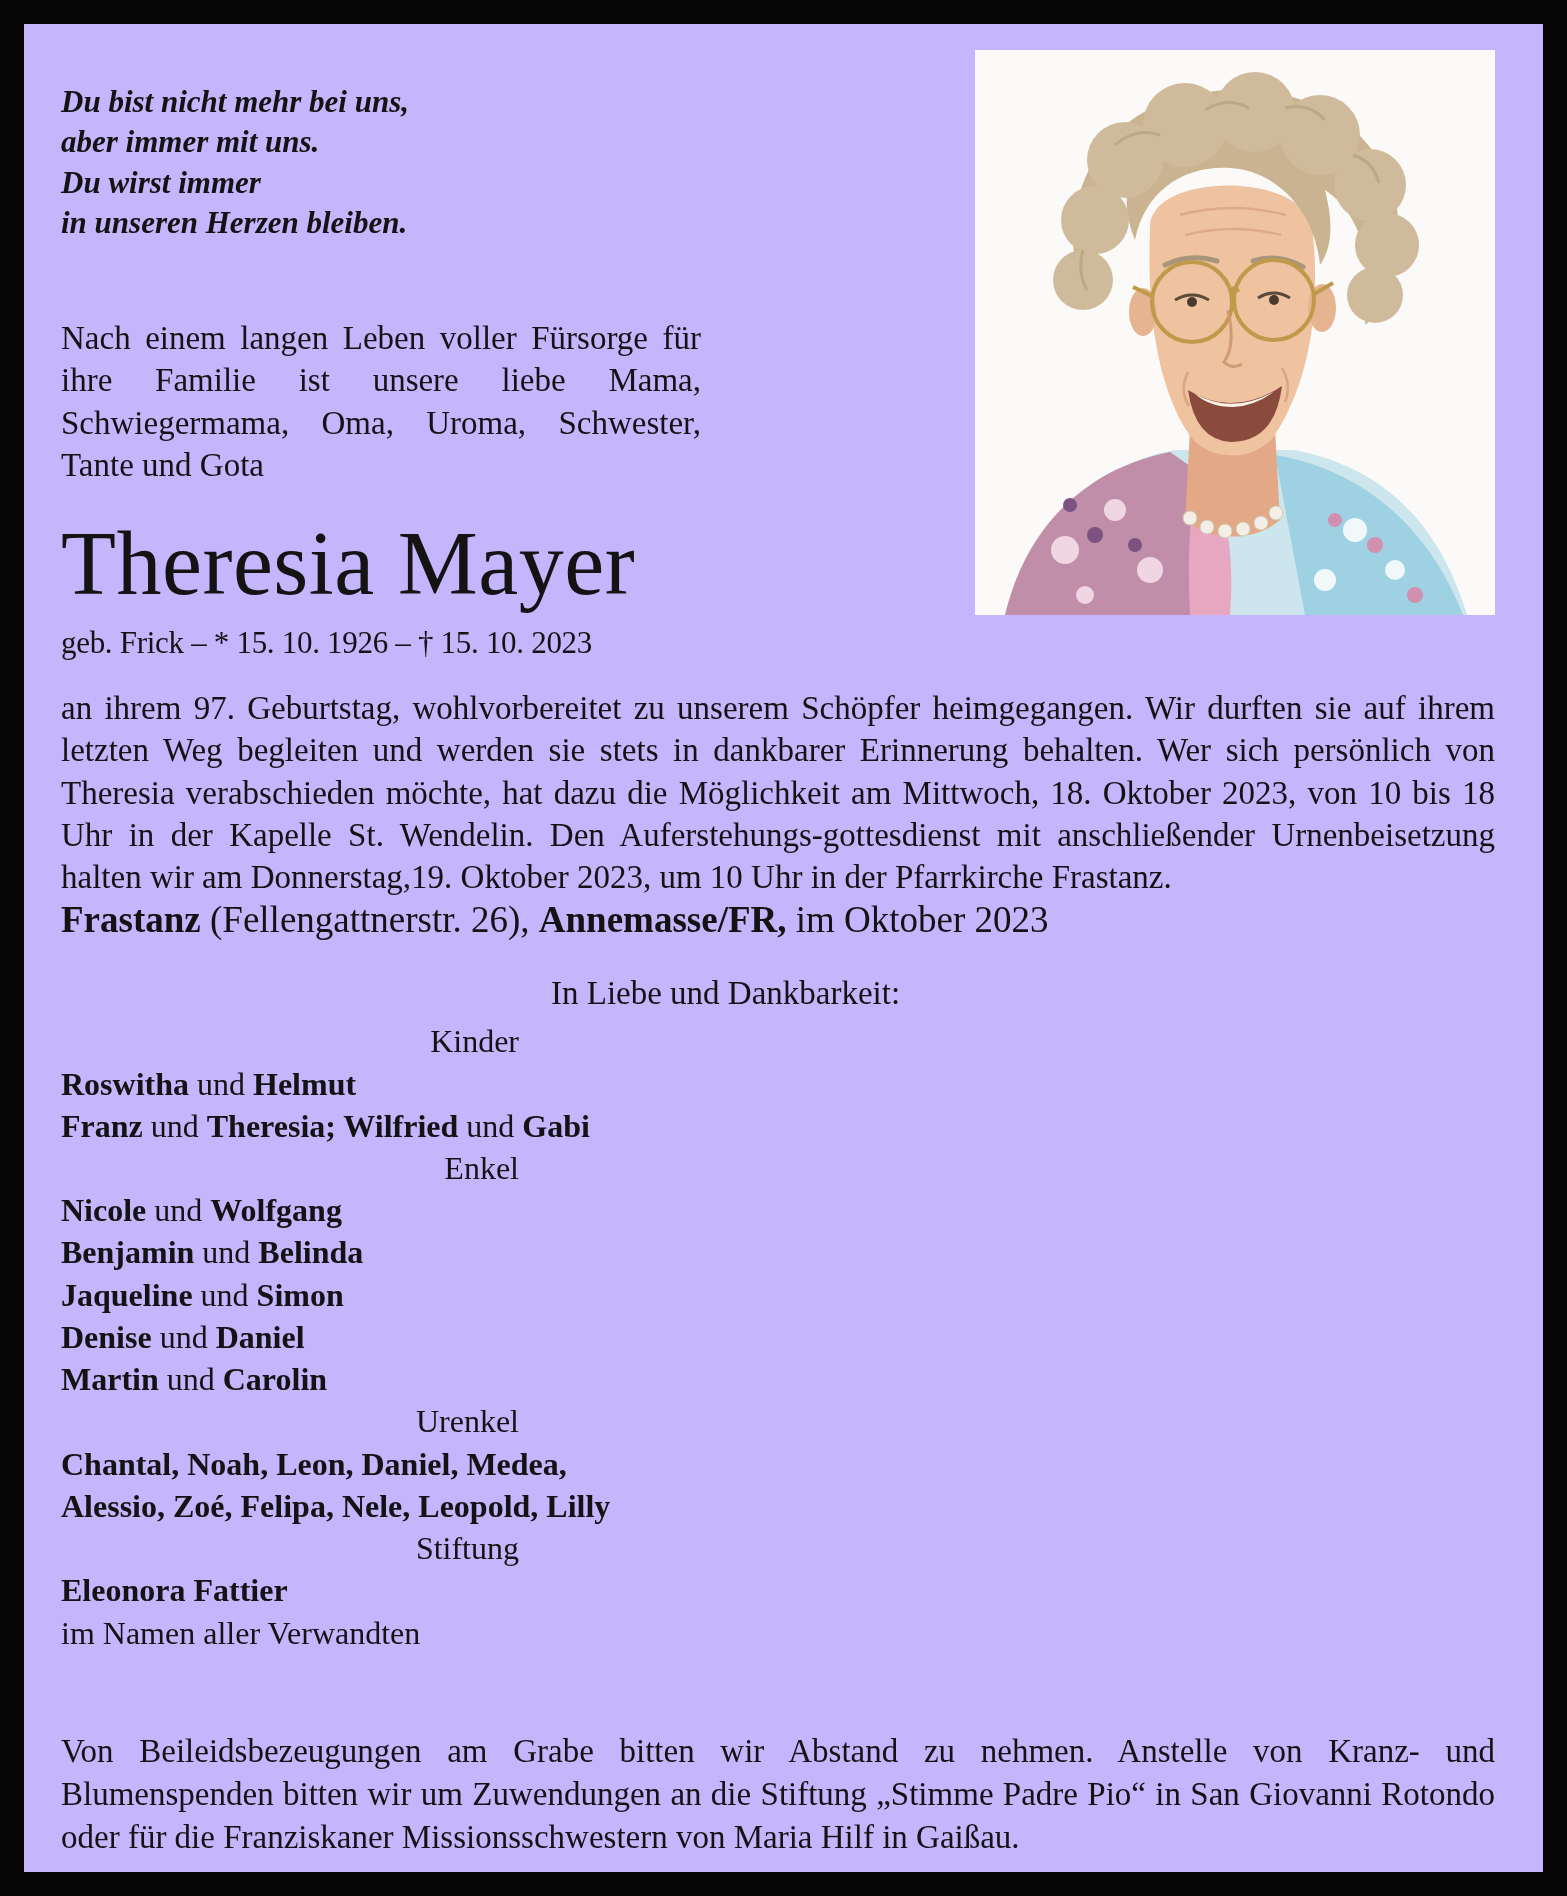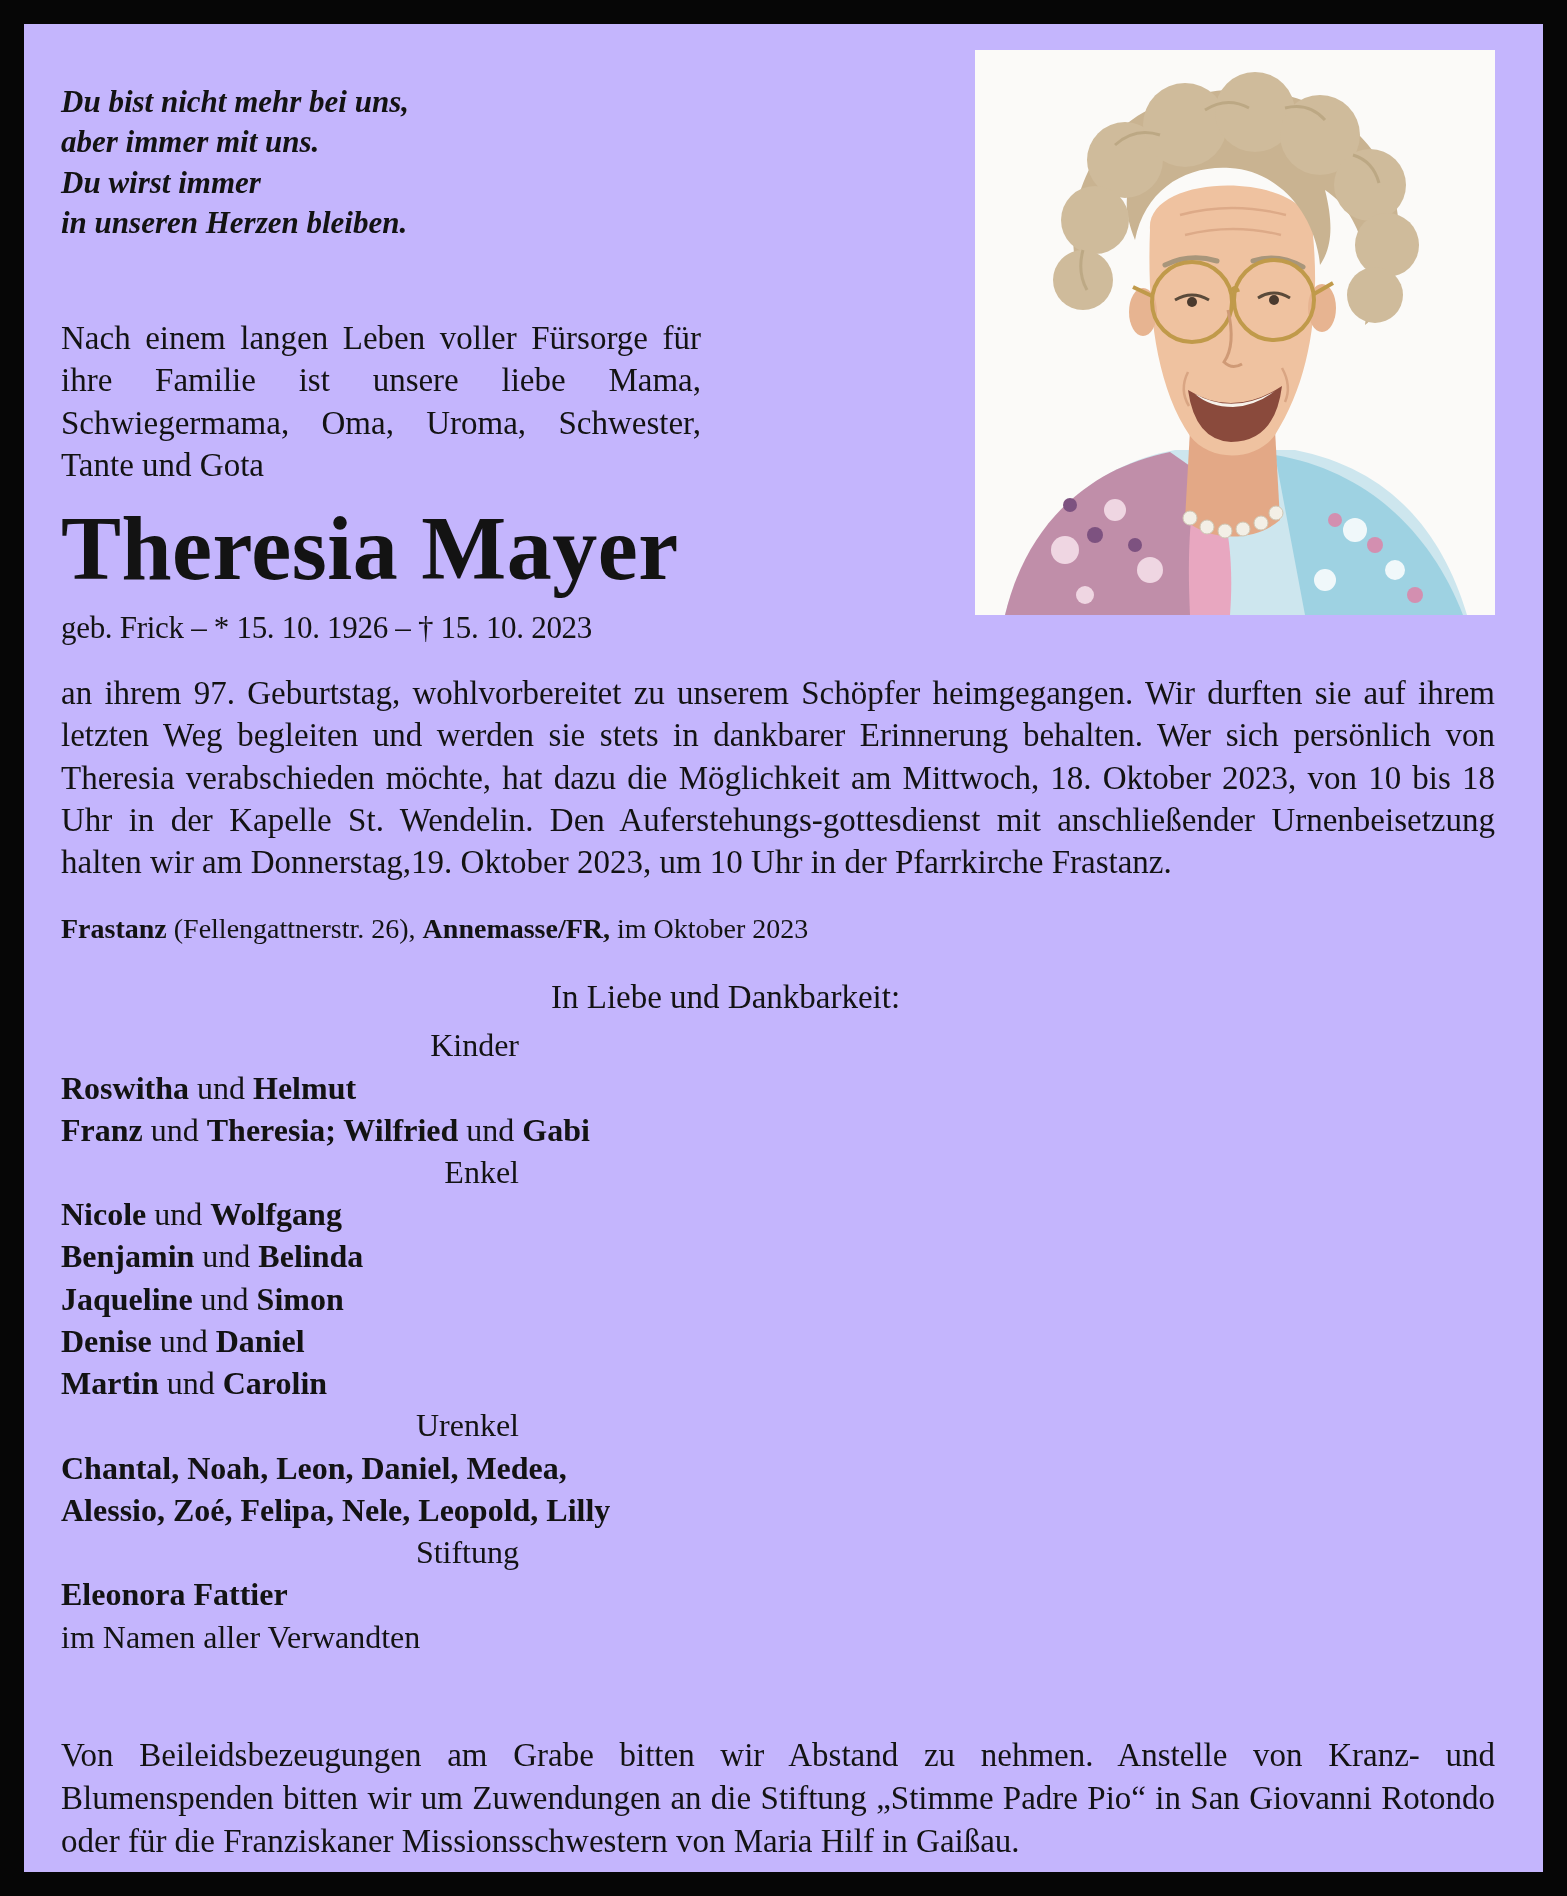--- a/index.html
+++ b/index.html
@@ -8,25 +8,25 @@
   .page {
     width:1567px; height:1896px; margin:0 auto;
     background:#c4b5fd; border:24px solid #060606;
     padding:26px 48px 40px 37px; overflow:hidden; position:relative;
   }
   .header { display:flex; justify-content:space-between; align-items:flex-start; }
   .left-col { width:665px; flex:none; }
   .quote { font-style:italic; font-weight:bold; font-size:31px; line-height:1.3; margin-top:32px; }
   .quote span { display:block; }
   .intro { font-size:33px; line-height:1.28; text-align:justify; margin-top:74px; width:640px; }
-  .name { font-size:90px; font-weight:700; margin-top:11px; white-space:nowrap; letter-spacing:0.5px; }
+  .name { font-size:90px; font-weight:400; margin-top:26px; white-space:nowrap; letter-spacing:0.5px; }
   .dates { font-size:31px; font-weight:normal; margin-top:10px; white-space:nowrap; letter-spacing:-0.3px; }
   .photo { width:520px; height:565px; flex:none; overflow:hidden; background:#fbfaf8; }
   .body-text { font-size:33px; line-height:1.28; text-align:justify; margin-top:26px; }
-  .location { font-size:28px; margin-top:30px; }
+  .location { font-size:37px; }
   .b { font-weight:bold; }
   .thanks { font-size:33px; margin-top:34px; margin-left:490px; }
   .family { margin-top:8px; font-size:32px; line-height:1.32; }
   .family-row { display:flex;flex-direction:column; }
   .family-role { width:474px; text-align:right; padding-right:16px; flex:none; }
   .family-names { flex:1; }
   .footer-text { font-size:33px; line-height:1.3; text-align:justify; margin-top:76px; }
 </style>
 </head>
 <body>

